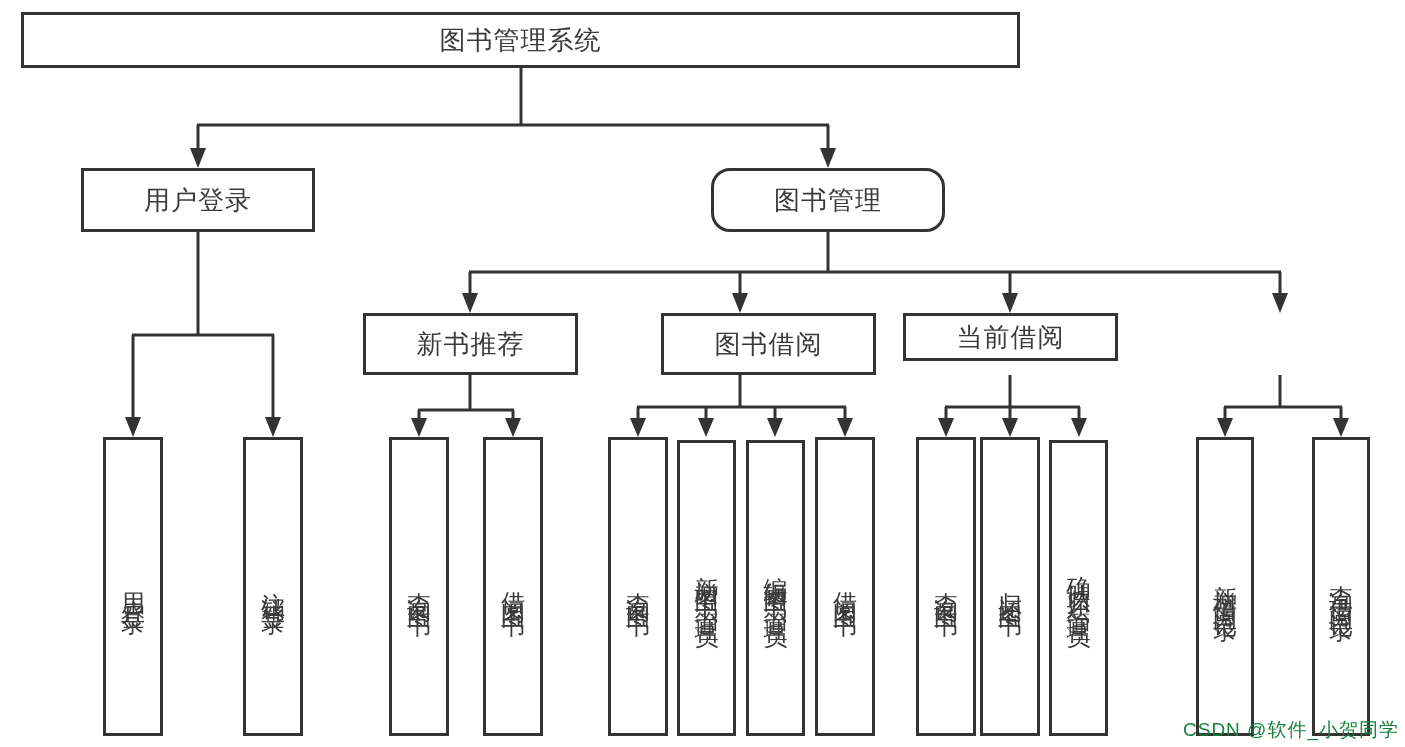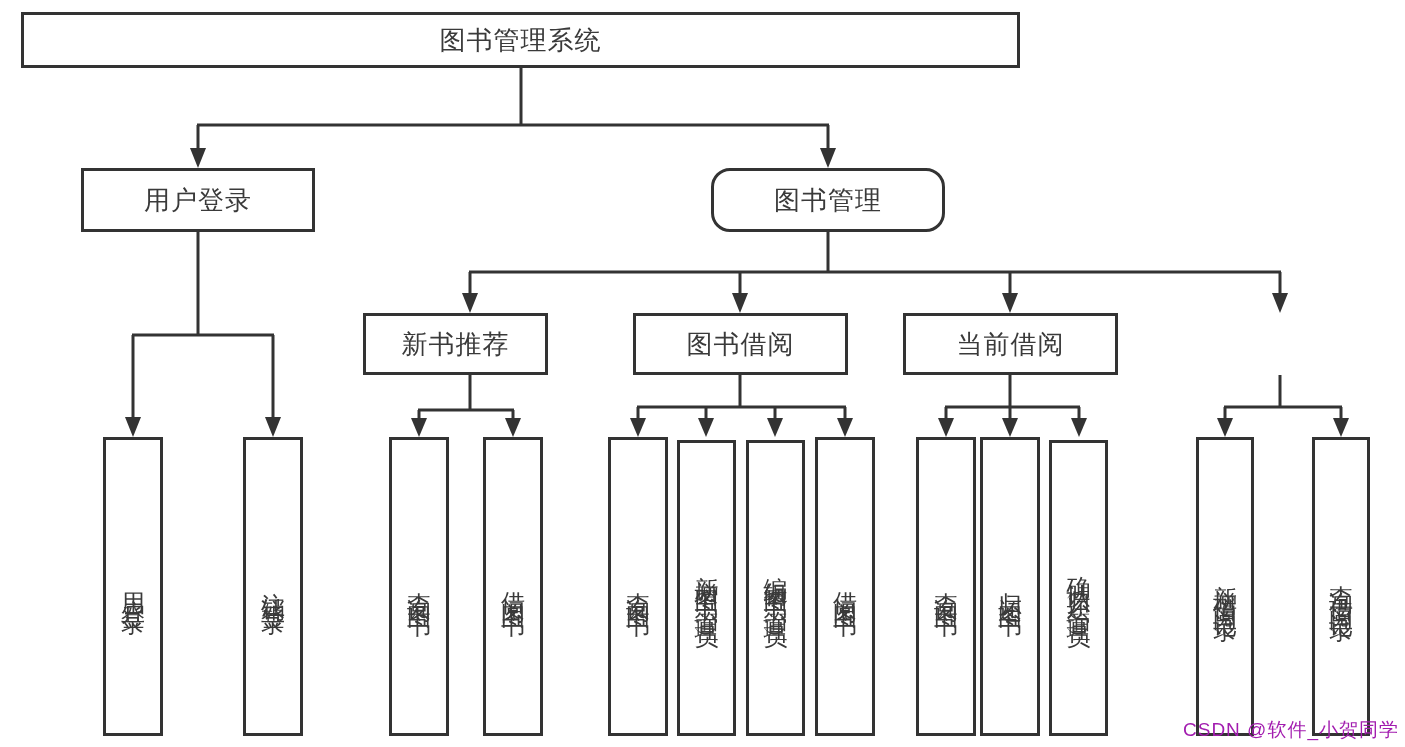--- a/index.html
+++ b/index.html
@@ -27,21 +27,21 @@
     text-orientation:mixed;
     letter-spacing:7px;
     line-height:1;
     white-space:nowrap;
   }
   .connectors{position:absolute;left:0;top:0;z-index:1;}
   .watermark{
     position:absolute;
     left:1183px;top:717px;
     font-size:19px;
-    color:#a21caf;
+    color:#15803d;
     letter-spacing:1px;
     z-index:3;
     white-space:nowrap;
   }
 </style>
 </head>
 <body>
 
 <div class="canvas">
 
@@ -115,27 +115,27 @@
     <span>图书管理系统</span>
   </div>
 
   <div class="node hnode" style="left:81px;top:168px;width:234px;height:64px;">
     <span>用户登录</span>
   </div>
   <div class="node hnode" style="left:711px;top:168px;width:234px;height:64px;border-radius:19px;">
     <span>图书管理</span>
   </div>
 
-  <div class="node hnode" style="left:363px;top:313px;width:185px;height:62px;">
+  <div class="node hnode" style="left:363px;top:313px;width:215px;height:62px;">
     <span>新书推荐</span>
   </div>
-  <div class="node hnode" style="left:633px;top:313px;width:215px;height:62px;">
+  <div class="node hnode" style="left:661px;top:313px;width:215px;height:62px;">
     <span>图书借阅</span>
   </div>
-  <div class="node hnode" style="left:903px;top:313px;width:215px;height:62px;">
+  <div class="node hnode" style="left:903px;top:313px;width:215px;height:48px;">
     <span>当前借阅</span>
   </div>
 
   <div class="node leaf" style="left:103px;top:437px;width:60px;height:299px;">
     <span>用户登录</span>
   </div>
   <div class="node leaf" style="left:243px;top:437px;width:60px;height:299px;">
     <span>注销登录</span>
   </div>
 

